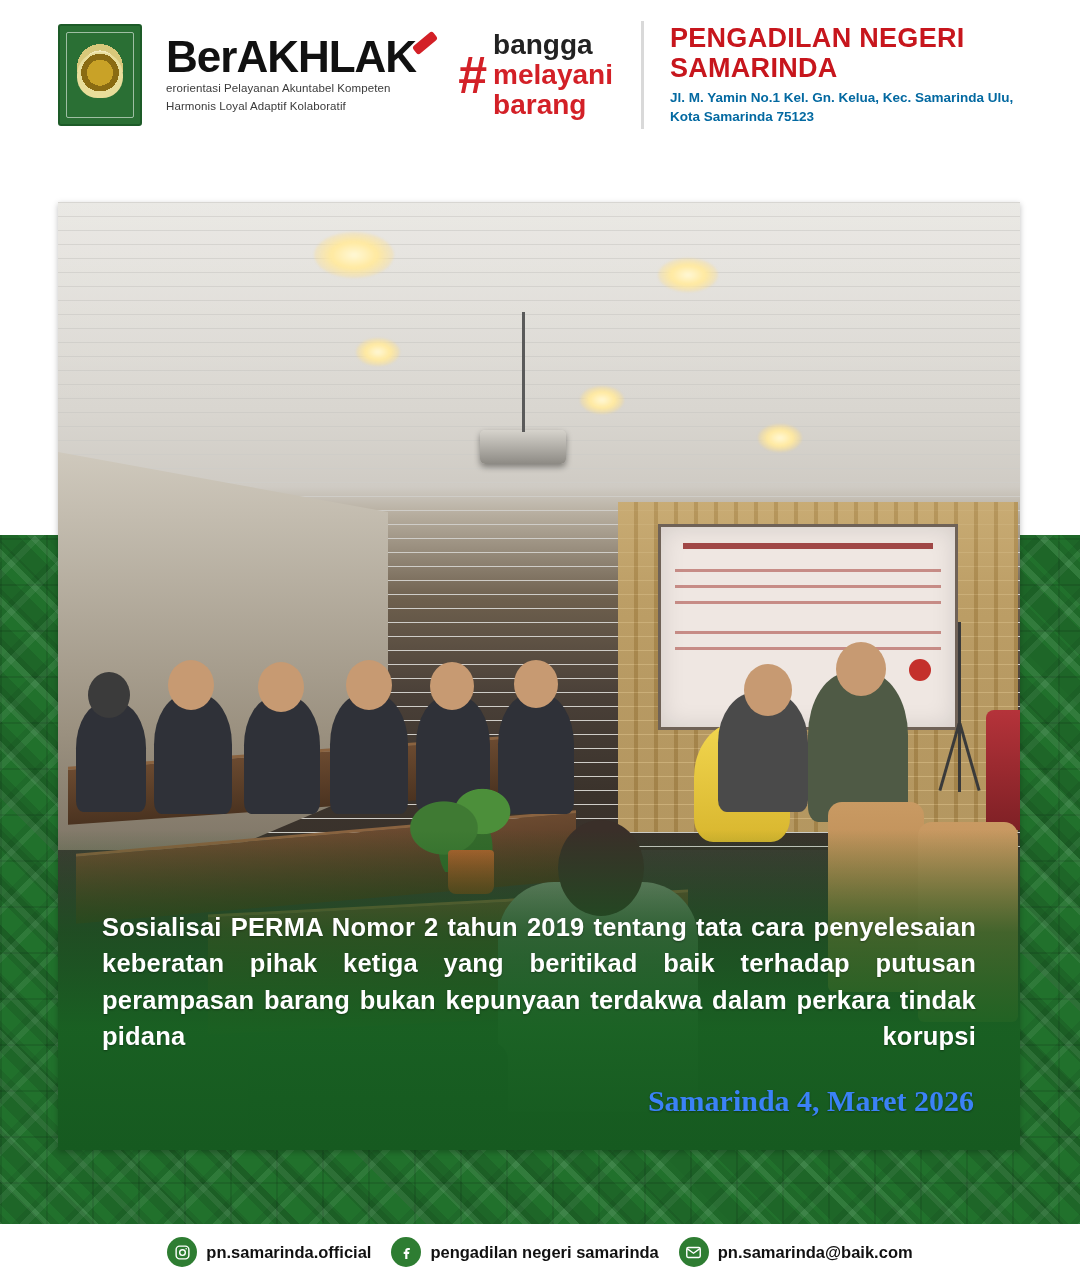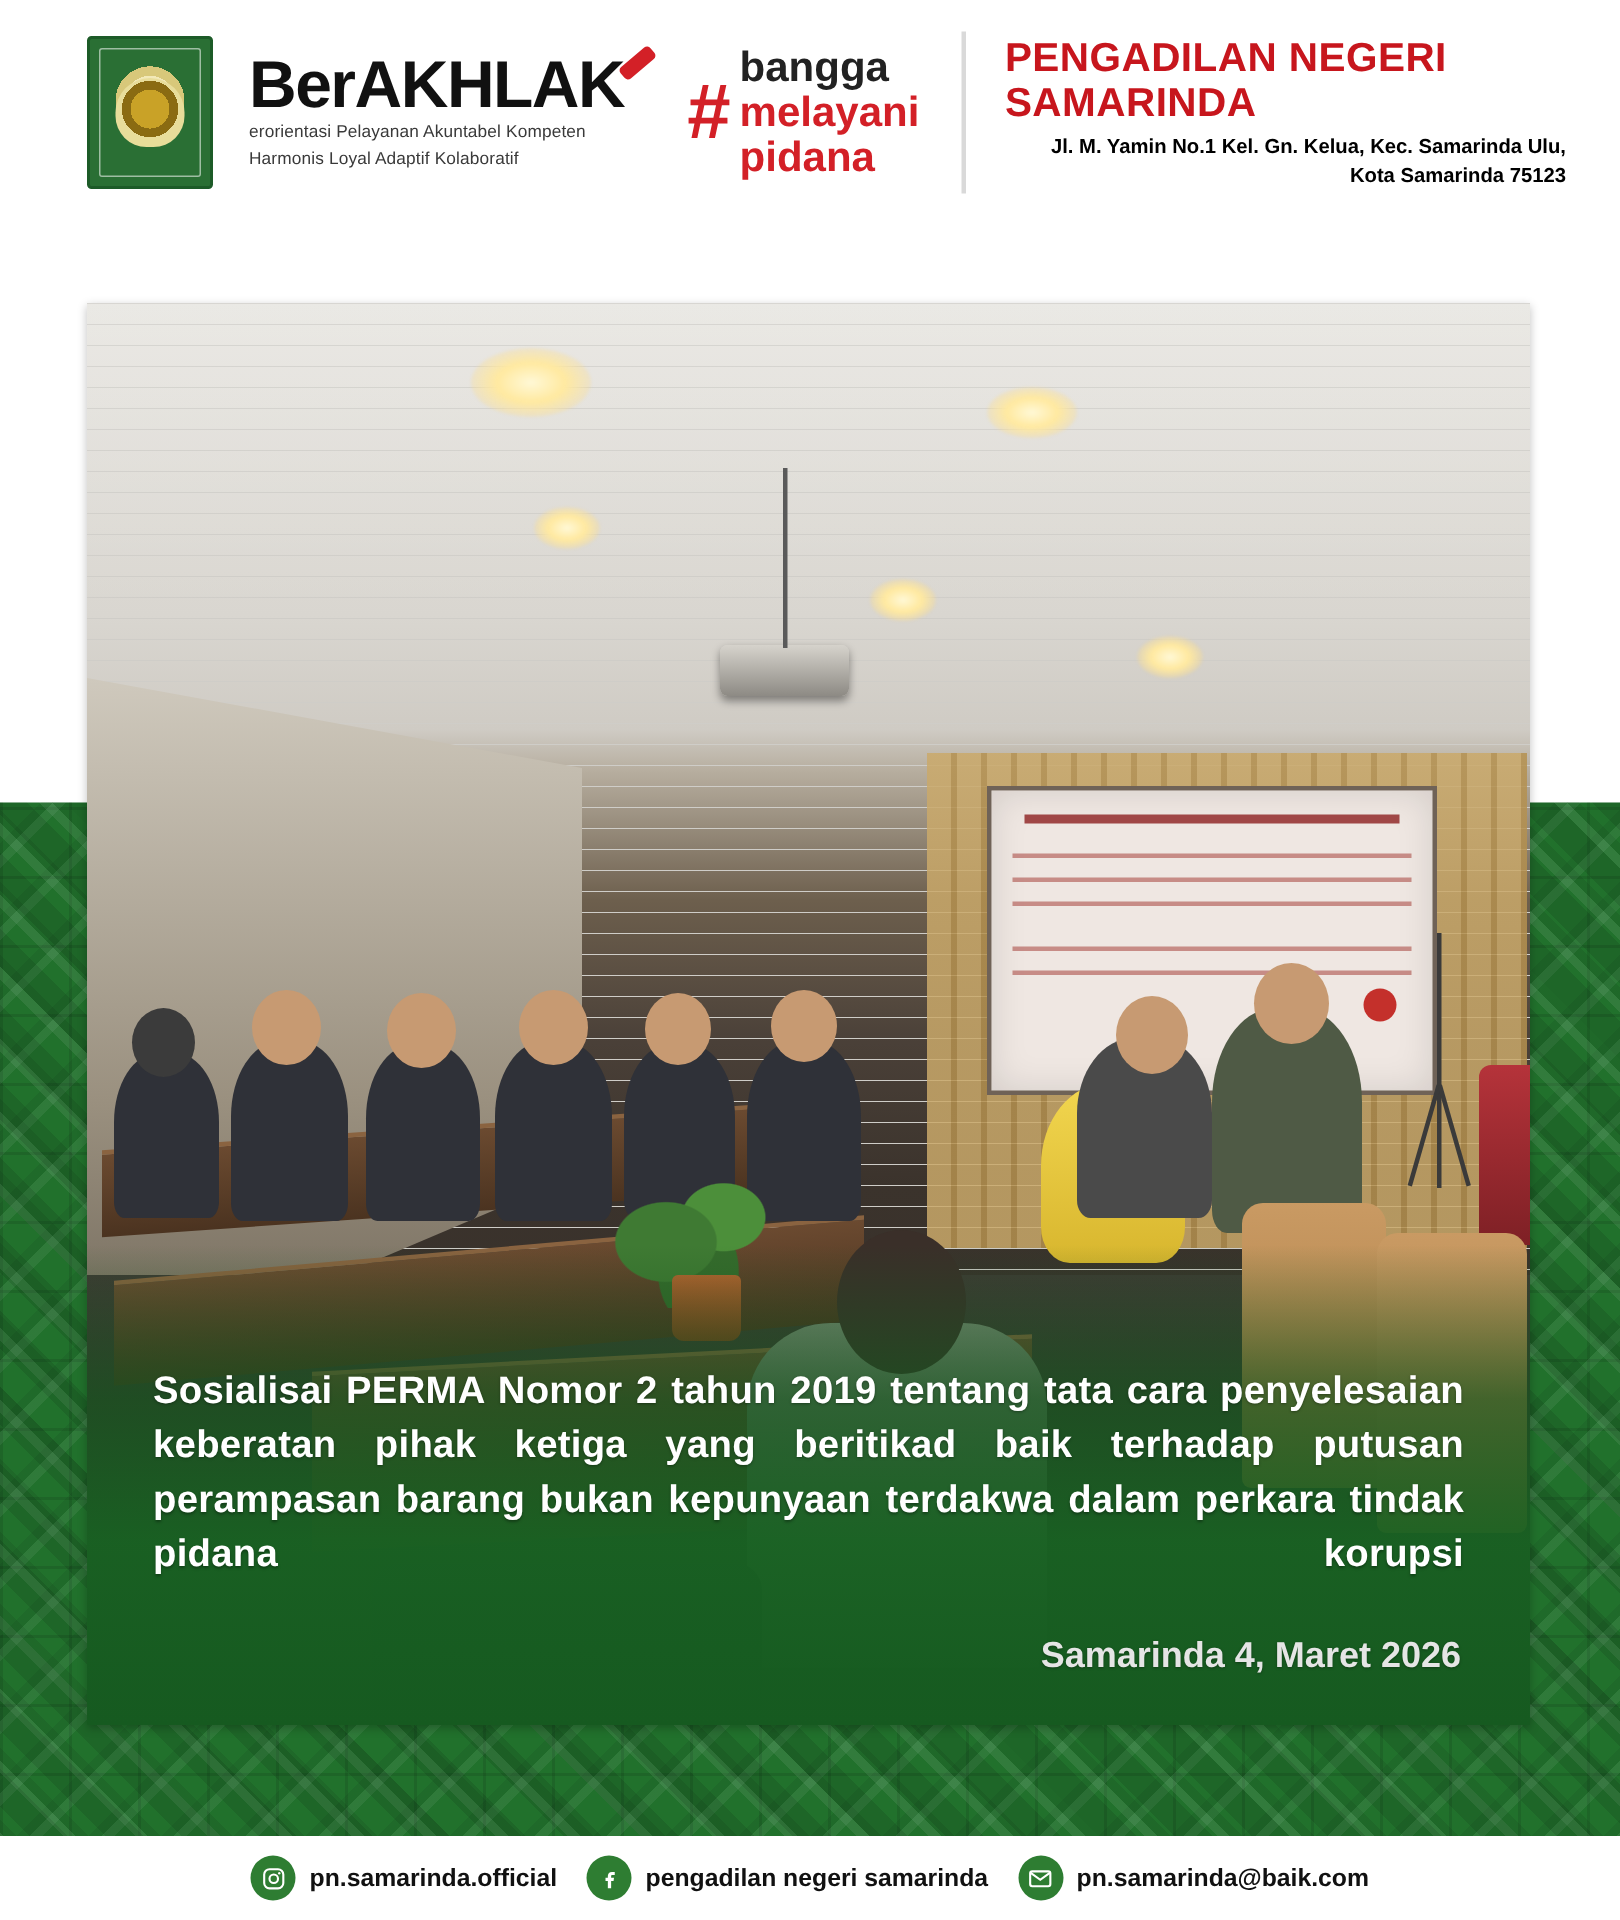--- a/index.html
+++ b/index.html
@@ -156,23 +156,22 @@
     font-size:27px;
     font-weight:bold;
     color:#c7161d;
     letter-spacing:.3px;
     line-height:1.1;
   }
   .court-title .addr{
     margin-top:6px;
     font-size:13.5px;
     font-weight:bold;
-    color:#000000;
+    color:#0369a1;
     line-height:1.35;
-    text-align:right;
   }
 
   
   .photo-card{
     position:absolute;
     left:58px; top:202px;
     width:962px; height:948px;
     z-index:2;
     overflow:hidden;
     background:#2b2b30;
@@ -322,24 +321,25 @@
     font-weight:bold;
     line-height:1.42;
     text-align:justify;
     text-align-last:justify;
     letter-spacing:.2px;
     text-shadow:0 1px 2px rgba(0,0,0,.35);
   }
   .caption-date{
     position:absolute;
     right:46px; bottom:32px;
-    color:#e5e5e5;
-    font-size:24px;
+    color:#3b82f6;
+    font-size:30px;
     font-weight:bold;
     text-shadow:0 1px 2px rgba(0,0,0,.35);
+    font-family:Liberation Serif, serif;
   }
 
   
   .footer{
     position:absolute;
     left:0; bottom:0;
     width:1080px; height:56px;
     background:#ffffff;
     z-index:4;
     display:flex;
@@ -385,21 +385,21 @@
       </div>
       <div class="berakhlak-sub1">erorientasi Pelayanan  Akuntabel  Kompeten</div>
       <div class="berakhlak-sub2">Harmonis  Loyal  Adaptif  Kolaboratif</div>
     </div>
 
     <div class="bmb">
       <span class="hash">#</span>
       <span class="bmb-text">
         <span class="l1" style="display:block">bangga</span>
         <span style="display:block">melayani</span>
-        <span style="display:block">pidana</span>
+        <span style="display:block">barang</span>
       </span>
     </div>
 
     <div class="divider-v"></div>
 
     <div class="court-title">
       <h1>PENGADILAN NEGERI SAMARINDA</h1>
       <div class="addr">
         <div>Jl. M. Yamin No.1 Kel. Gn. Kelua, Kec. Samarinda Ulu,</div>
         <div>Kota Samarinda 75123</div>

